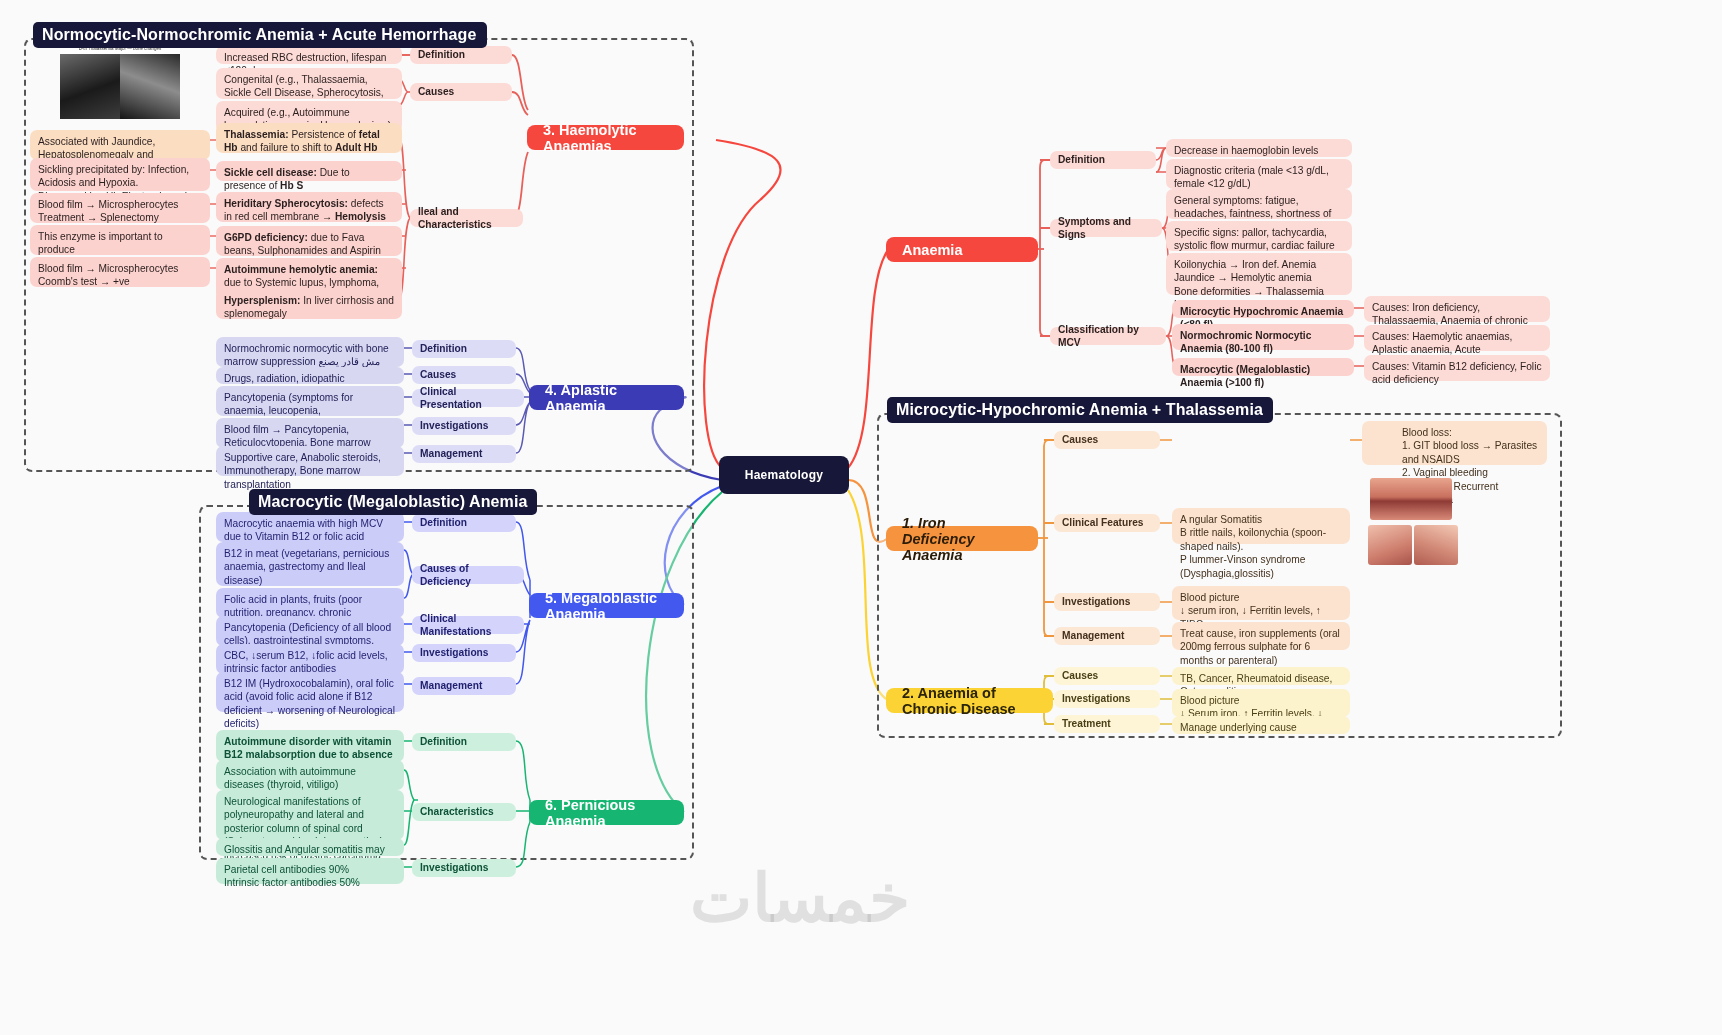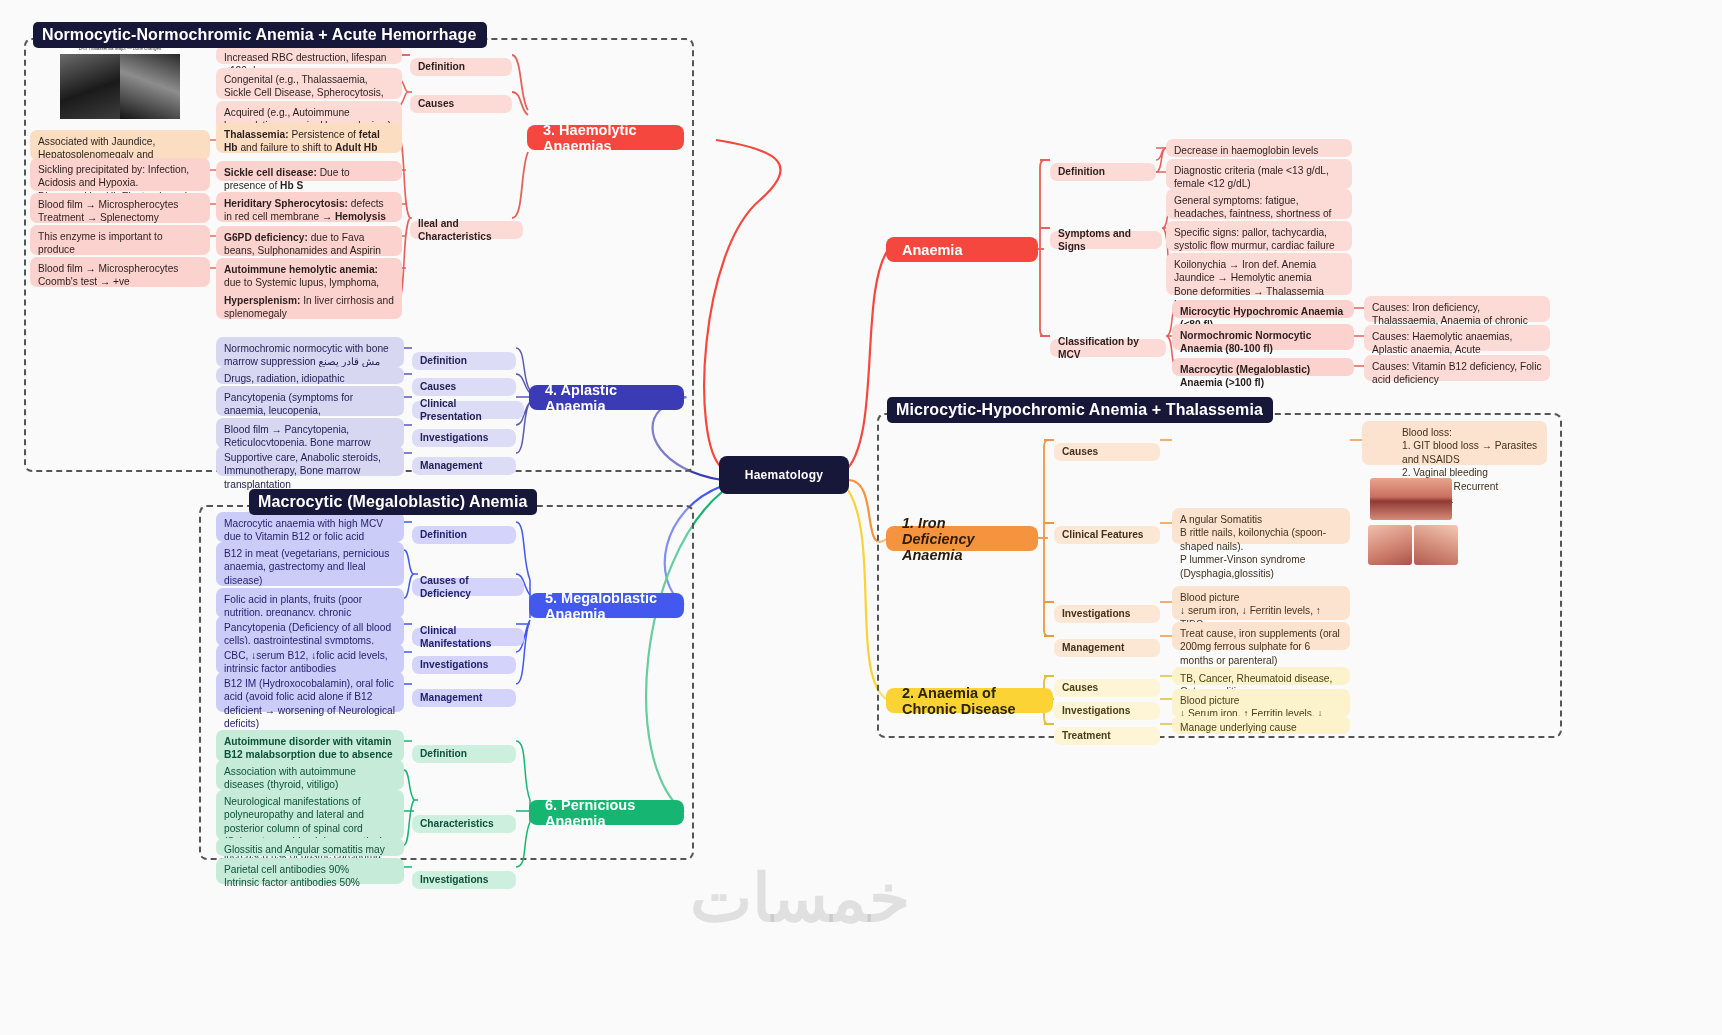--- a/index.html
+++ b/index.html
@@ -36,21 +36,21 @@
   
   .node {
     position: absolute;
     border-radius: 7px;
     padding: 5px 8px;
     font-size: 10.2px;
     line-height: 1.32;
     color: #2a1e1e;
     z-index: 4;
   }
-  .node.lbl { font-weight: bold; display: flex; align-items: center; margin-top: 12px; }
+  .node.lbl { font-weight: bold; display: flex; align-items: center; }
   b { font-weight: bold; }
 
   
   .pink      { background: #fbd2cd; }
   .pinklite  { background: #fcdad5; }
   .peachy    { background: #fbdec2; }
   .lav       { background: #d7d7f2; color:#232258; }
   .lavlite   { background: #dcdcf7; color:#232258; }
   .blue      { background: #ccccf9; color:#1f1f6e; }
   .bluelite  { background: #d3d3fb; color:#1f1f6e; }

